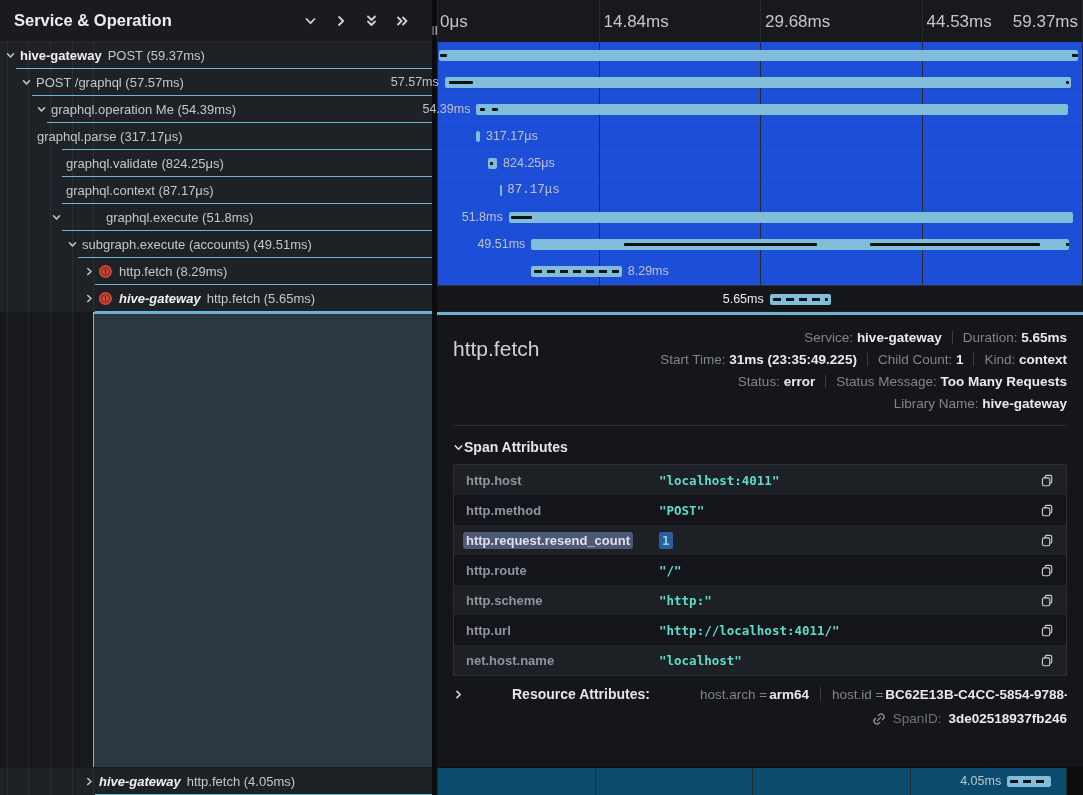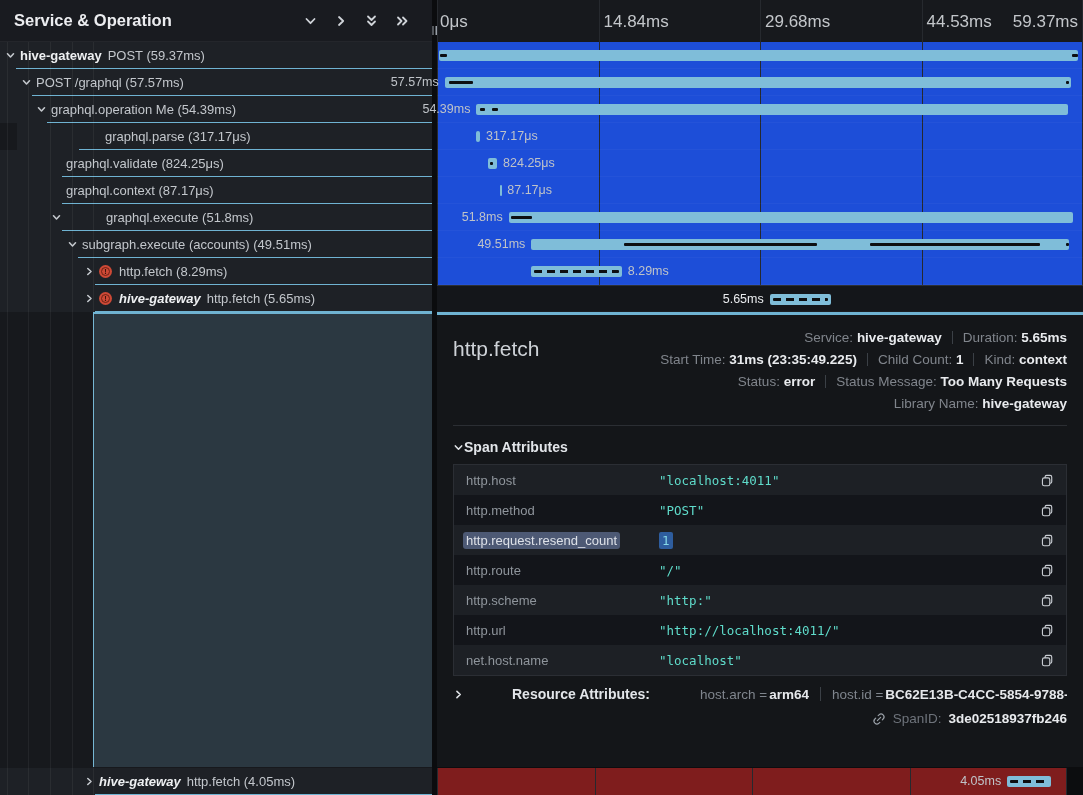--- a/index.html
+++ b/index.html
@@ -43,34 +43,34 @@
   .grid{position:absolute;top:0;bottom:0;width:1px;background:#26292e;z-index:0;}
   .tl-rows{position:absolute;top:42px;left:0;right:0;height:270px;background:#1d4ed8;}
   .tl-row{position:relative;height:27px;border-bottom:1px solid rgba(255,255,255,0.03);box-sizing:border-box;}
   .tl-row.selected{background:#14161a;border-top:1px solid #2c3036;}
   .bar{position:absolute;top:8px;height:11px;background:var(--bar,#7fbdd9);border-radius:2px;min-width:2px;z-index:1;cursor:pointer;}
   .mark{position:absolute;top:12px;height:2.5px;background:#0d0f12;border-radius:1px;z-index:2;}
   .dashes{position:absolute;left:3px;right:3px;top:4px;height:2.5px;border-radius:1px;
           background:repeating-linear-gradient(90deg,#0d0f12 0 8px,transparent 8px 13px);}
   .bar-label{position:absolute;top:6px;font-size:12.5px;color:#bfc3c8;white-space:nowrap;z-index:1;}
   .selected .bar-label{color:#e9ebee;}
-  .tl-bottom{position:absolute;top:768px;left:0;right:16px;height:27px;background:#7f1d1d;}
+  .tl-bottom{position:absolute;top:768px;left:0;right:16px;height:27px;background:#0c4a6e;}
 
   
   .detail{position:absolute;top:312px;left:0;right:0;height:455px;background:#141619;
           border-top:3px solid var(--row-border,#6fb3d2);box-sizing:border-box;padding:12px 16px 0 16px;}
   .d-head{display:flex;align-items:flex-start;}
   .d-title{font-size:21px;color:#ced2d7;margin-top:10px;}
   .meta{margin-left:auto;text-align:right;font-size:13.5px;line-height:22px;color:#80858c;}
   .meta b{color:#e9ebee;}
   .meta .sep{display:inline-block;width:1px;height:13px;background:#3b4046;margin:0 10px;vertical-align:-2px;}
   .d-divider{height:1px;background:#2b2e33;margin-top:10px;}
   .attrs-header{margin:13px 0 9px;display:flex;align-items:center;gap:0;font-size:14px;font-weight:bold;color:#e2e5e9;cursor:pointer;}
   .attrs-table{border:1px solid #2b2e34;}
-  .attr-row{height:30px;display:flex;align-items:center;padding:0 12px;box-sizing:border-box;font-size:13px;}
+  .attr-row{height:30px;display:flex;align-items:center;padding:0 12px;box-sizing:border-box;font-size:13px;font-weight:bold;}
   .attr-row:nth-child(odd){background:#1d2025;}
   .attr-row:nth-child(even){background:#13151a;}
   .attr-key{width:193px;flex:none;color:#8f959c;}
   .attr-key .sel-k{background:#4d5974;border-radius:3px;padding:1px 3px;margin:-1px -3px;color:#dde1e8;}
   .attr-val{font-family:"DejaVu Sans Mono",monospace;font-size:12.5px;}
   .v-string{color:var(--v-string,#5fdccb);}
   .v-number{color:var(--v-number,#8086f2);}
   .attr-val .sel-v{background:var(--selection,#2e5d9e);color:#86d8e8;padding:1px 3px;border-radius:2px;}
   .copy-btn{margin-left:auto;background:none;border:none;padding:0;cursor:pointer;display:flex;}
   .resource-row{margin-top:10px;display:flex;align-items:center;font-size:13.5px;color:#7f858d;white-space:nowrap;overflow:hidden;gap:40px;}
@@ -127,21 +127,21 @@
         </div>
         <div class="tree-row" style="padding-left: 37px;">
           <span class="chev">
             <svg width="9" height="9" viewBox="0 0 9 9">
               <polyline points="1.5,2.8 4.5,6 7.5,2.8" fill="none" stroke="#c3c7cc" stroke-width="1.6" stroke-linecap="round" stroke-linejoin="round"></polyline>
             </svg>
           </span>
           <span class="lbl">graphql.operation Me (54.39ms)</span>
           <div class="underline" style="left: 47px;"></div>
         </div>
-        <div class="tree-row" style="padding-left: 74px; margin-left: 17px;">
+        <div class="tree-row" style="padding-left: 23px;">
           <span class="chev"></span>
           <span class="lbl">graphql.parse (317.17μs)</span>
           <div class="underline" style="left: 62px;"></div>
         </div>
         <div class="tree-row" style="padding-left: 52px;">
           <span class="chev"></span>
           <span class="lbl">graphql.validate (824.25μs)</span>
           <div class="underline" style="left: 62px;"></div>
         </div>
         <div class="tree-row" style="padding-left: 52px;">
@@ -262,21 +262,21 @@
           <div class="bar" style="left: 6.1%; width: 0.55%;"></div>
           <span class="bar-label" style="left: calc(6.65% + 6px);">317.17μs</span>
         </div>
         <div class="tl-row">
           <div class="mark" style="left: 8.2%; width: 0.5%;"></div>
           <div class="bar" style="left: 7.9%; width: 1.4%;"></div>
           <span class="bar-label" style="left: calc(9.3% + 6px);">824.25μs</span>
         </div>
         <div class="tl-row">
           <div class="bar" style="left: 9.7%; width: 0.25%;"></div>
-          <span class="bar-label" style="left: calc(9.95% + 6px);">87.17μs</span>
+          <span class="bar-label" style="left: calc(9.95% + 6px); font-family: Liberation Mono, monospace;">87.17μs</span>
         </div>
         <div class="tl-row">
           <div class="mark" style="left: 11.4%; width: 3.3%;"></div>
           <div class="bar" style="left: 11.1%; width: 87.3%;"></div>
           <span class="bar-label" style="right: calc(88.9% + 6px);">51.8ms</span>
         </div>
         <div class="tl-row">
           <div class="mark" style="left: 29%; width: 29.9%;"></div>
           <div class="mark" style="left: 67%; width: 26.3%;"></div>
           <div class="mark" style="left: 97.4%; width: 0.5%;"></div>

